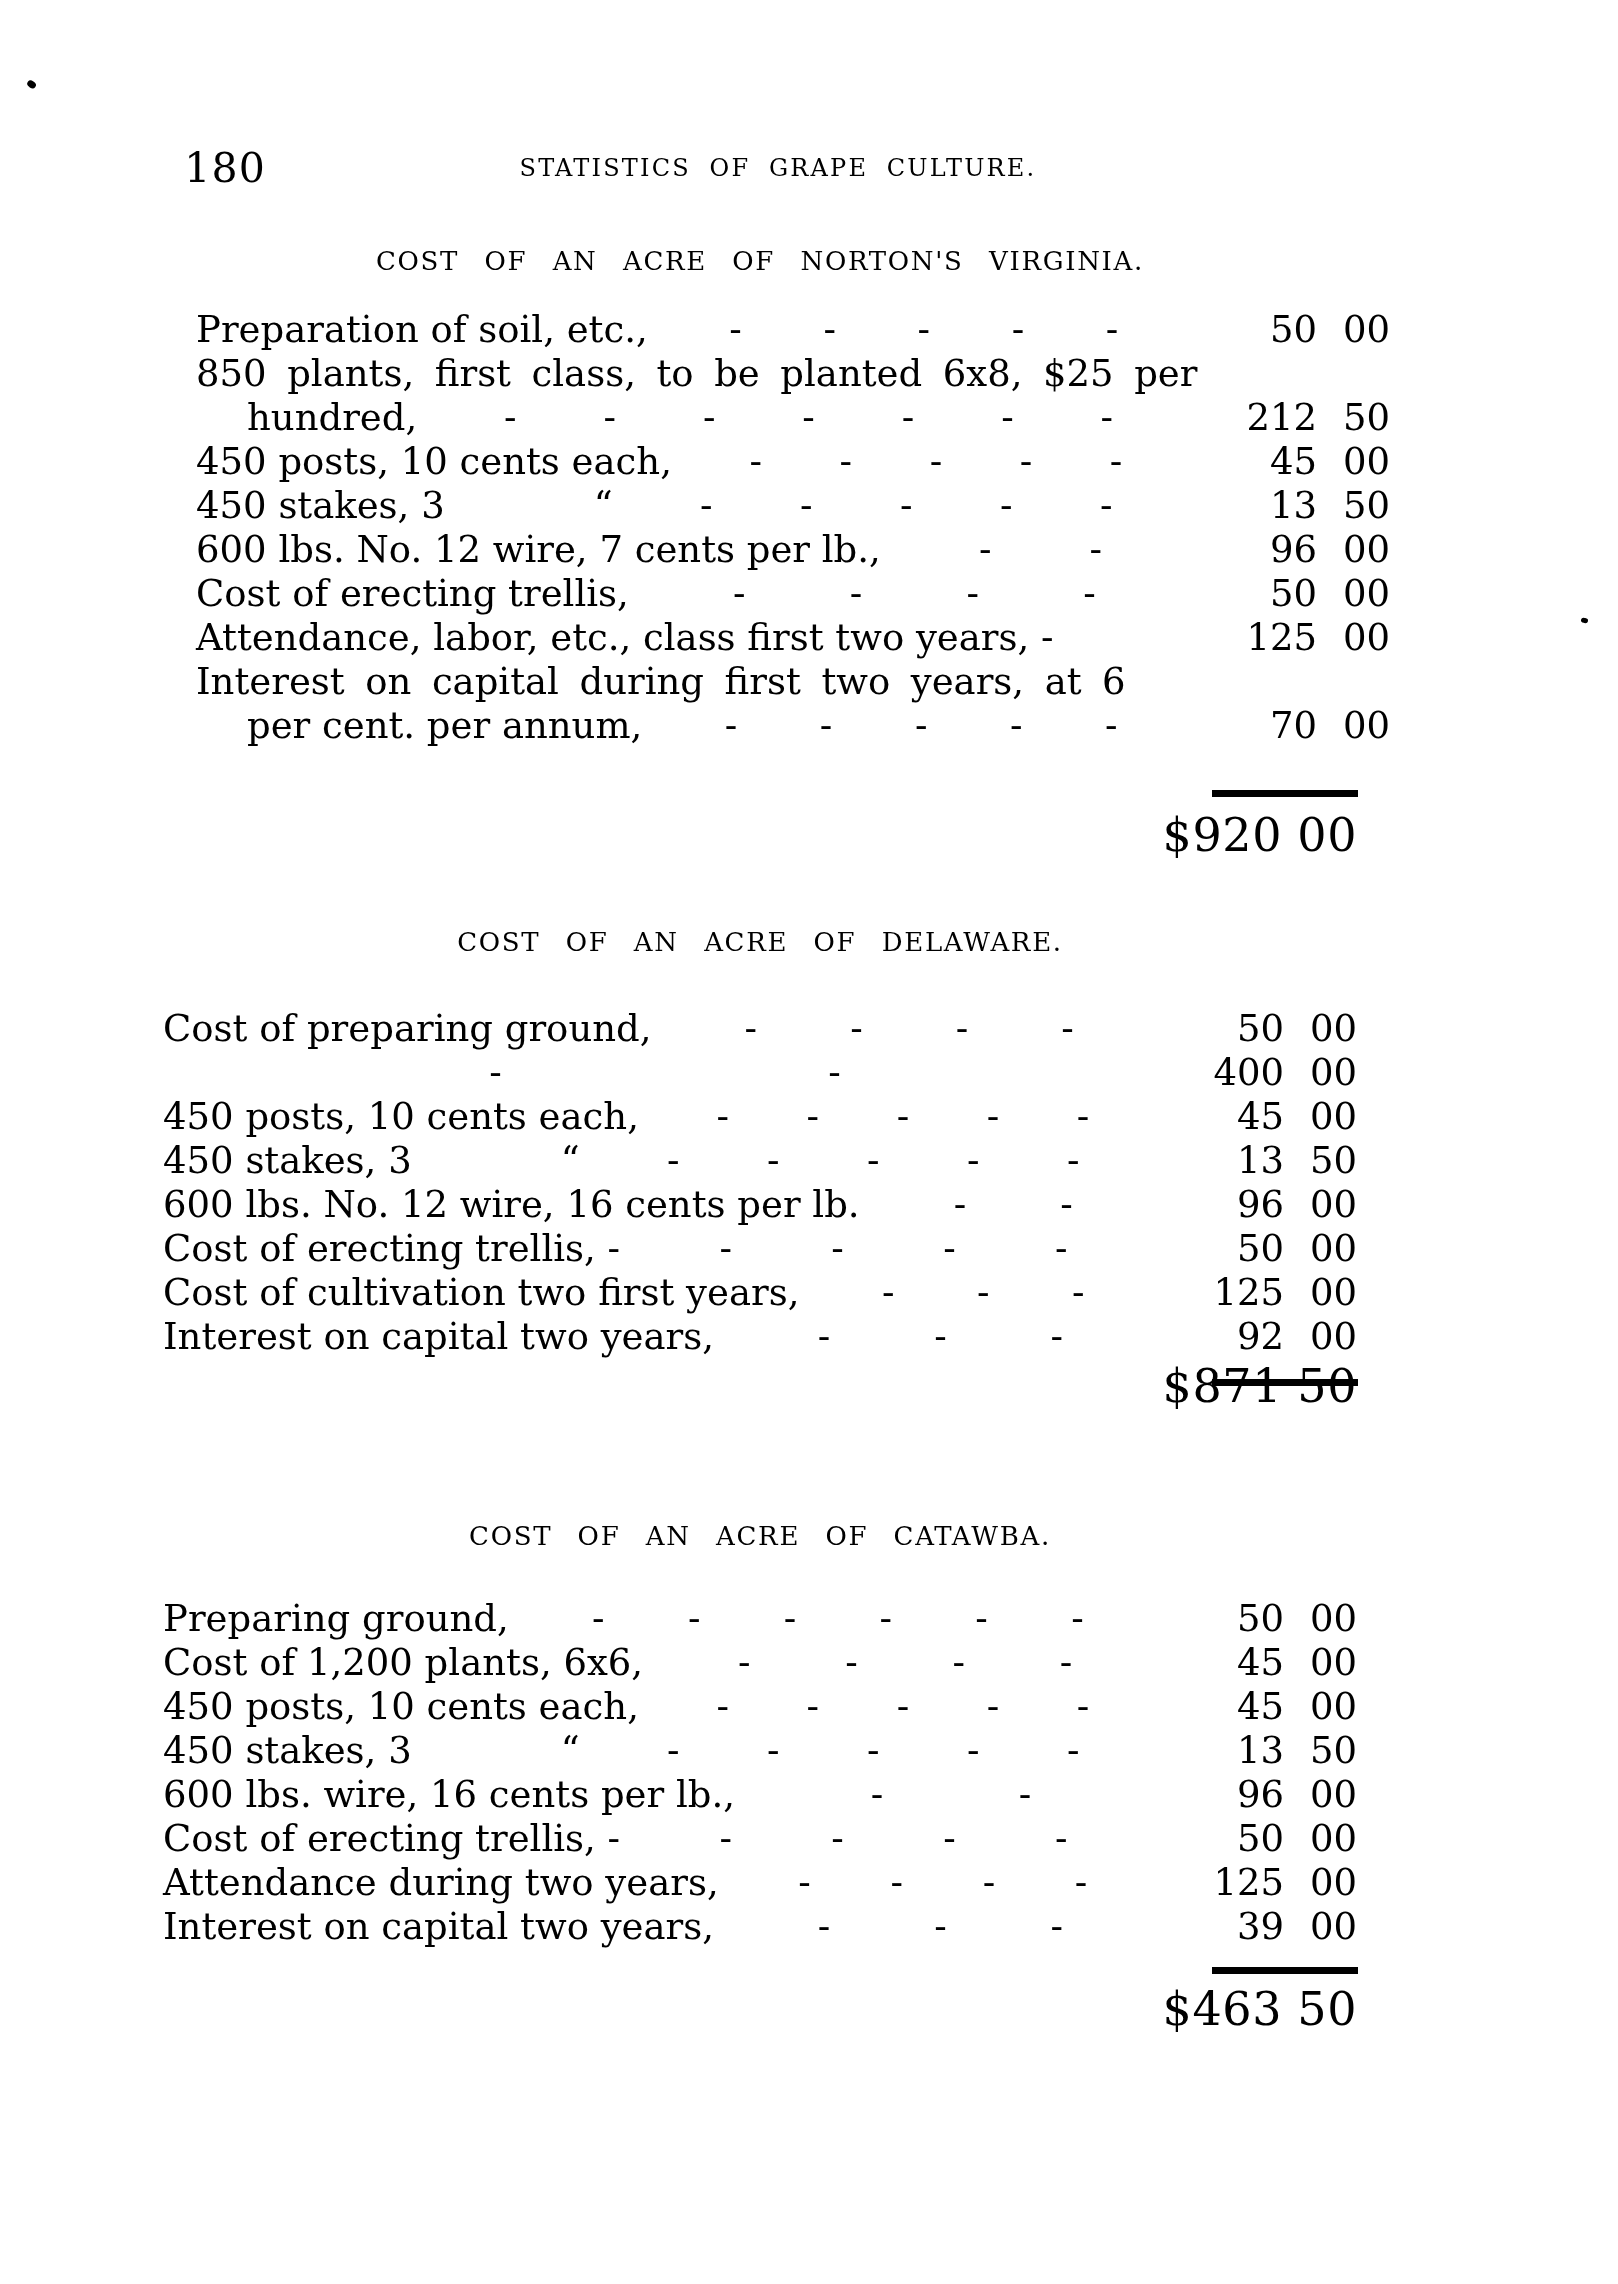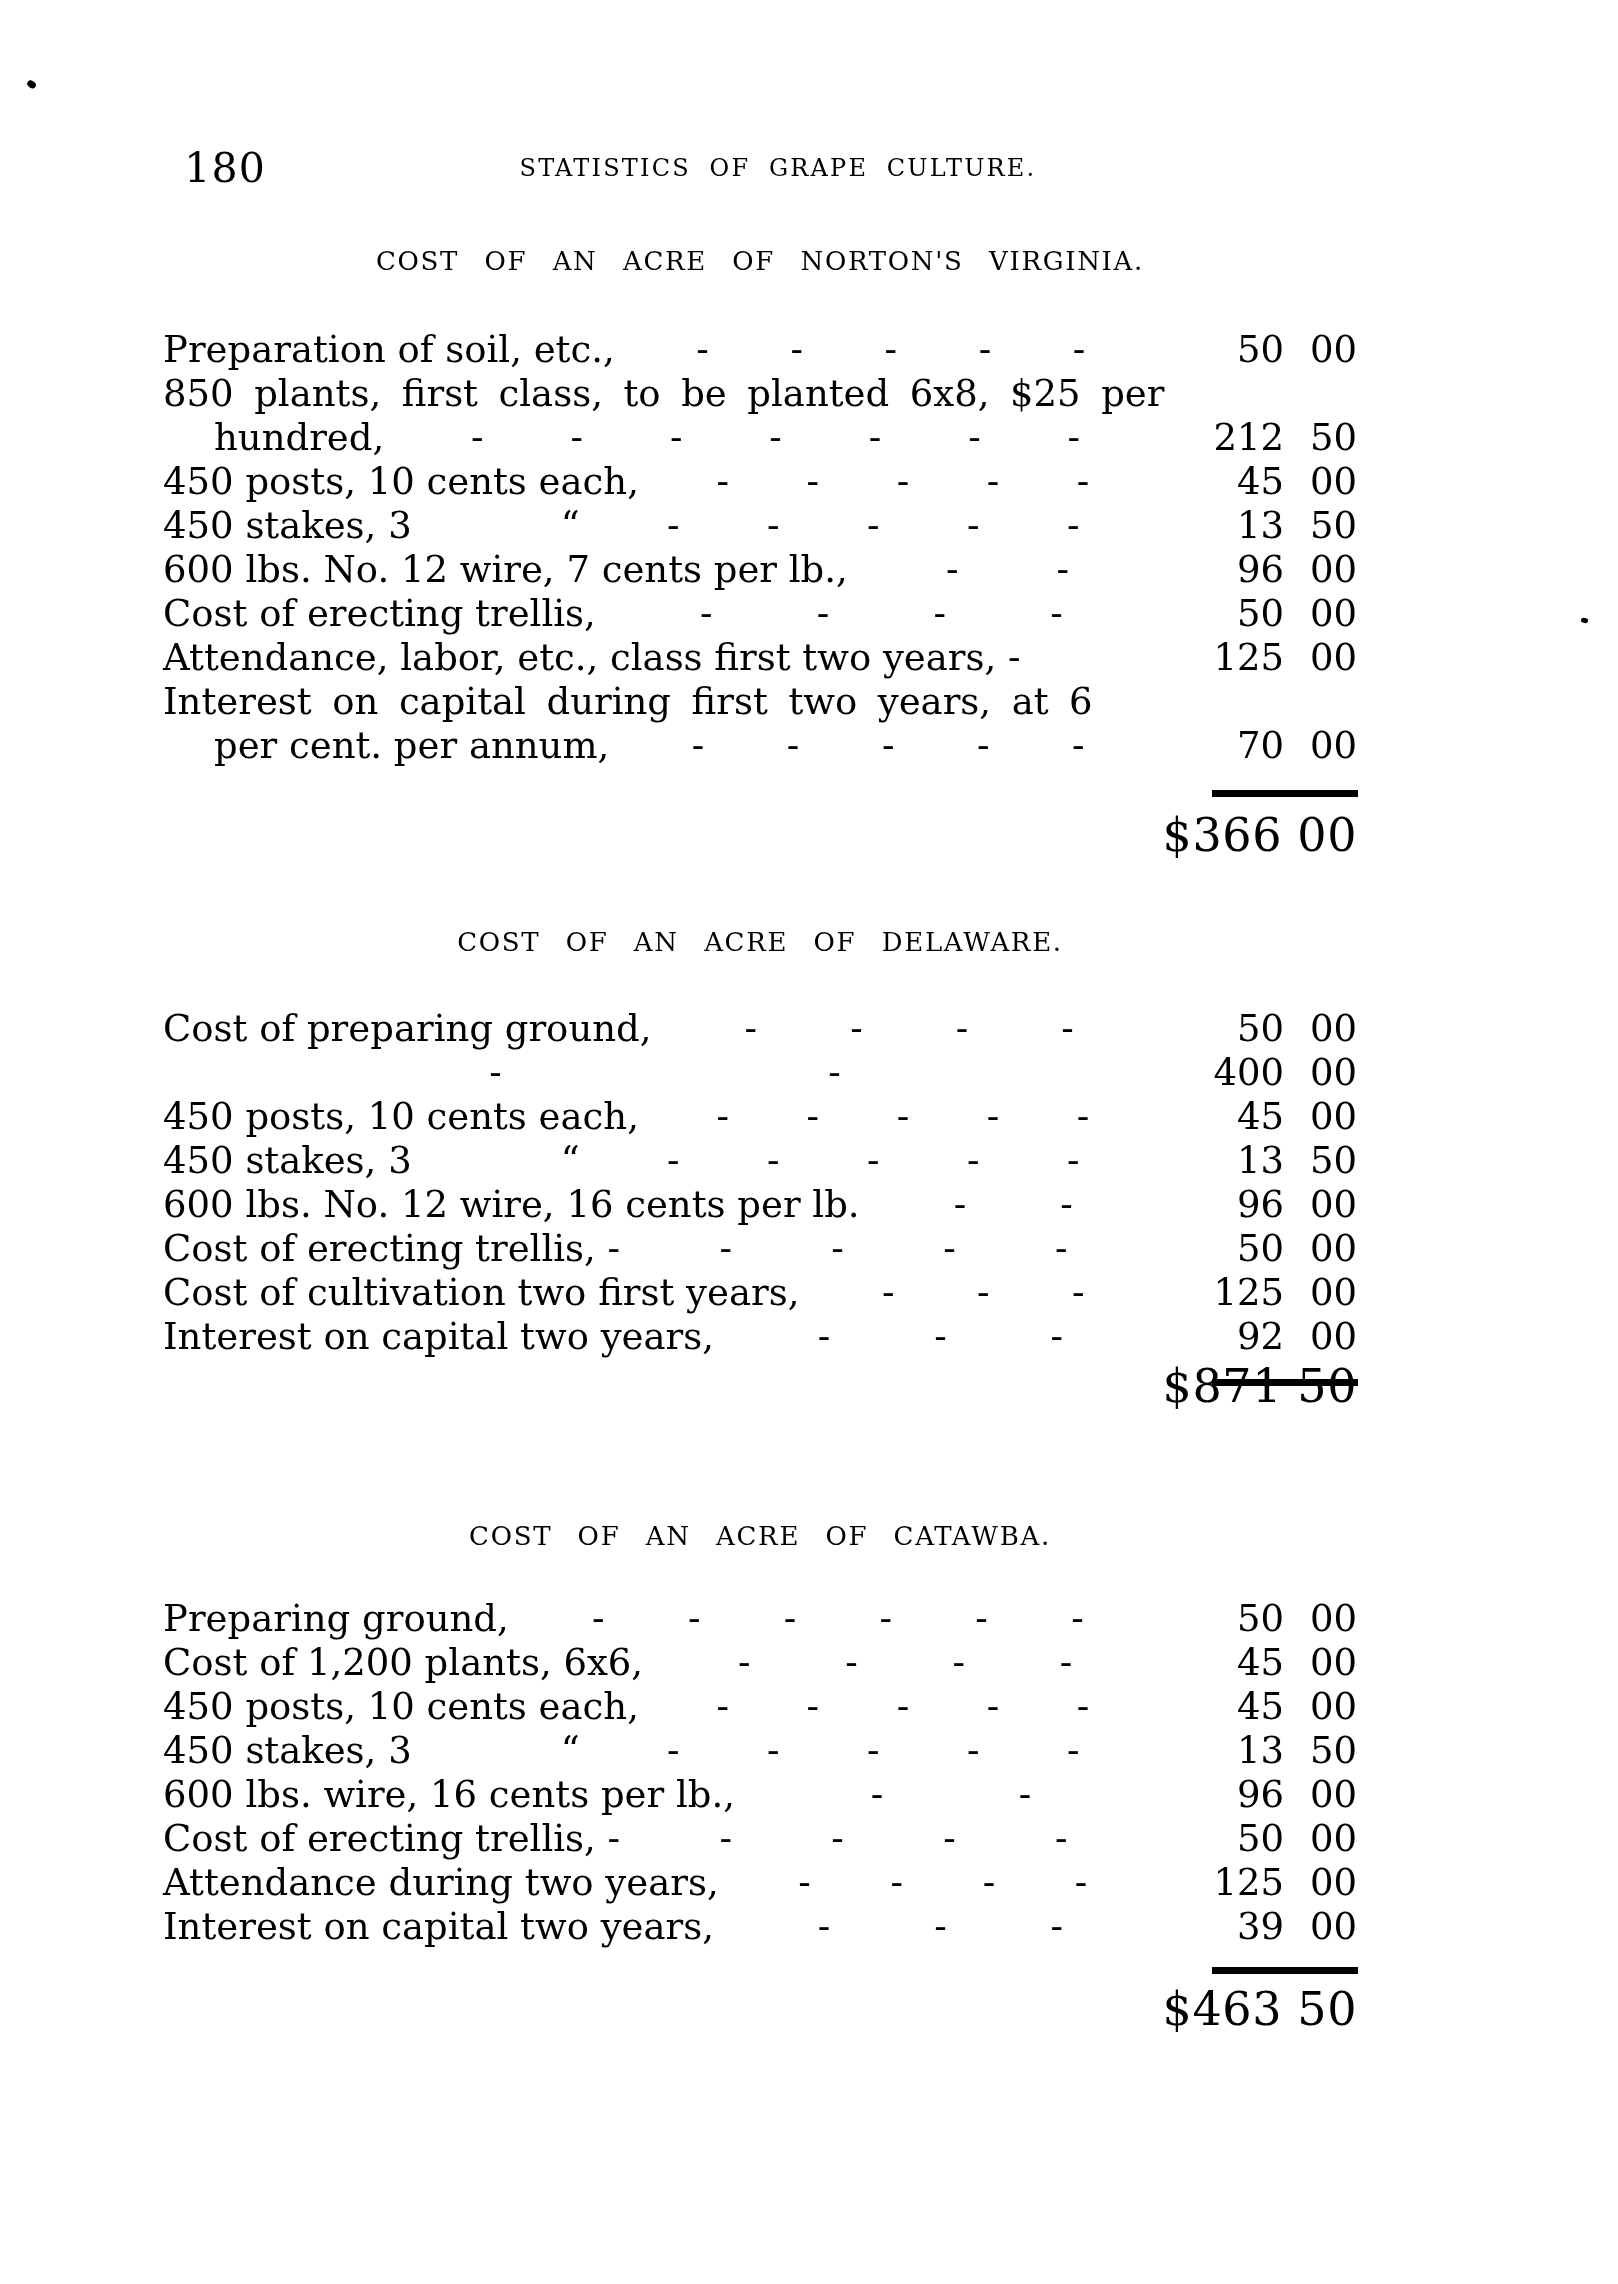--- a/index.html
+++ b/index.html
@@ -30,21 +30,21 @@
     position:absolute; left:163px; width:1194px; text-align:center;
     font-size:26px; line-height:34px; letter-spacing:1.7px; word-spacing:15.4px;
     margin:0; font-weight:normal;
   }
   #heading-norton   { top:244px; }
   #heading-delaware { top:925px; }
   #heading-catawba  { top:1519px; }
 
   
   .cost-table { position:absolute; left:163px; width:1194px; }
-  #table-norton   { top:328px;  }
+  #table-norton   { top:308px;margin-left:33px;  }
   #table-delaware { top:1007px; }
   #table-catawba  { top:1597px; }
 
   .row {
     display:flex; align-items:baseline;
     height:44px; line-height:44px; font-size:37px; white-space:pre;
   }
   .row .label  { flex:none; }
   .row.indent .label { padding-left:51px; }
   .row.justify .label { word-spacing:8.8px; }
@@ -102,21 +102,21 @@
       <div class="row"><span class="label">450 posts, 10 cents each,</span><span class="leader"><span class="dash">-</span><span class="dash">-</span><span class="dash">-</span><span class="dash">-</span><span class="dash">-</span></span><span class="dollars">45</span><span class="cents">00</span></div>
       <div class="row"><span class="label">450 stakes, 3</span><span class="ditto">“</span><span class="leader"><span class="dash">-</span><span class="dash">-</span><span class="dash">-</span><span class="dash">-</span><span class="dash">-</span></span><span class="dollars">13</span><span class="cents">50</span></div>
       <div class="row"><span class="label">600 lbs. No. 12 wire, 7 cents per lb.,</span><span class="leader"><span class="dash">-</span><span class="dash">-</span></span><span class="dollars">96</span><span class="cents">00</span></div>
       <div class="row"><span class="label">Cost of erecting trellis,</span><span class="leader"><span class="dash">-</span><span class="dash">-</span><span class="dash">-</span><span class="dash">-</span></span><span class="dollars">50</span><span class="cents">00</span></div>
       <div class="row"><span class="label">Attendance, labor, etc., class first two years, -</span><span class="leader"></span><span class="dollars">125</span><span class="cents">00</span></div>
       <div class="row justify"><span class="label">Interest on capital during first two years, at 6</span><span class="leader"></span><span class="dollars"></span><span class="cents"></span></div>
       <div class="row indent"><span class="label">per cent. per annum,</span><span class="leader"><span class="dash">-</span><span class="dash">-</span><span class="dash">-</span><span class="dash">-</span><span class="dash">-</span></span><span class="dollars">70</span><span class="cents">00</span></div>
     </div>
   <div class="total-rule" id="rule-norton"></div>
   <div class="total-row" id="total-norton">
-    <span class="total-dollars">$366</span>
+    <span class="total-dollars">$920</span>
     <span class="total-cents">00</span>
   </div>
 
   <h2 class="section-heading" id="heading-delaware">COST OF AN ACRE OF DELAWARE.</h2>
   <div class="cost-table" id="table-delaware">
       <div class="row"><span class="label">Cost of preparing ground,</span><span class="leader"><span class="dash">-</span><span class="dash">-</span><span class="dash">-</span><span class="dash">-</span></span><span class="dollars">50</span><span class="cents">00</span></div>
       <div class="row"><span class="leader"><span class="dash">-</span><span class="dash">-</span></span><span class="dollars">400</span><span class="cents">00</span></div>
       <div class="row"><span class="label">450 posts, 10 cents each,</span><span class="leader"><span class="dash">-</span><span class="dash">-</span><span class="dash">-</span><span class="dash">-</span><span class="dash">-</span></span><span class="dollars">45</span><span class="cents">00</span></div>
       <div class="row"><span class="label">450 stakes, 3</span><span class="ditto">“</span><span class="leader"><span class="dash">-</span><span class="dash">-</span><span class="dash">-</span><span class="dash">-</span><span class="dash">-</span></span><span class="dollars">13</span><span class="cents">50</span></div>
       <div class="row"><span class="label">600 lbs. No. 12 wire, 16 cents per lb.</span><span class="leader"><span class="dash">-</span><span class="dash">-</span></span><span class="dollars">96</span><span class="cents">00</span></div>

